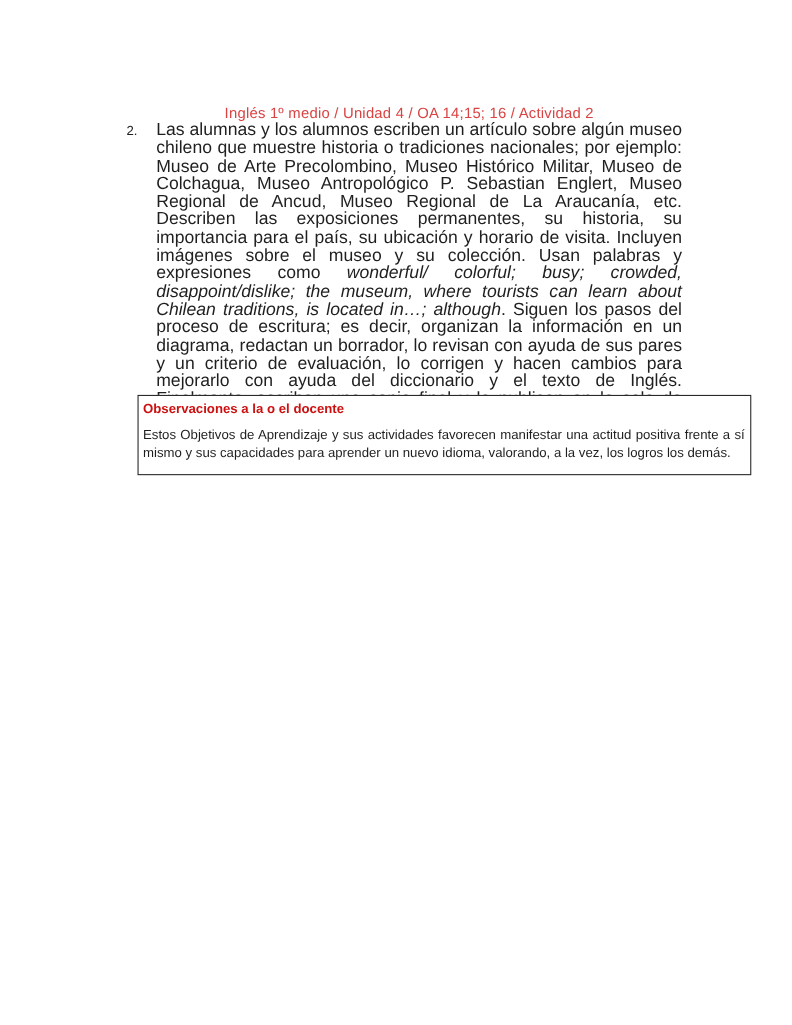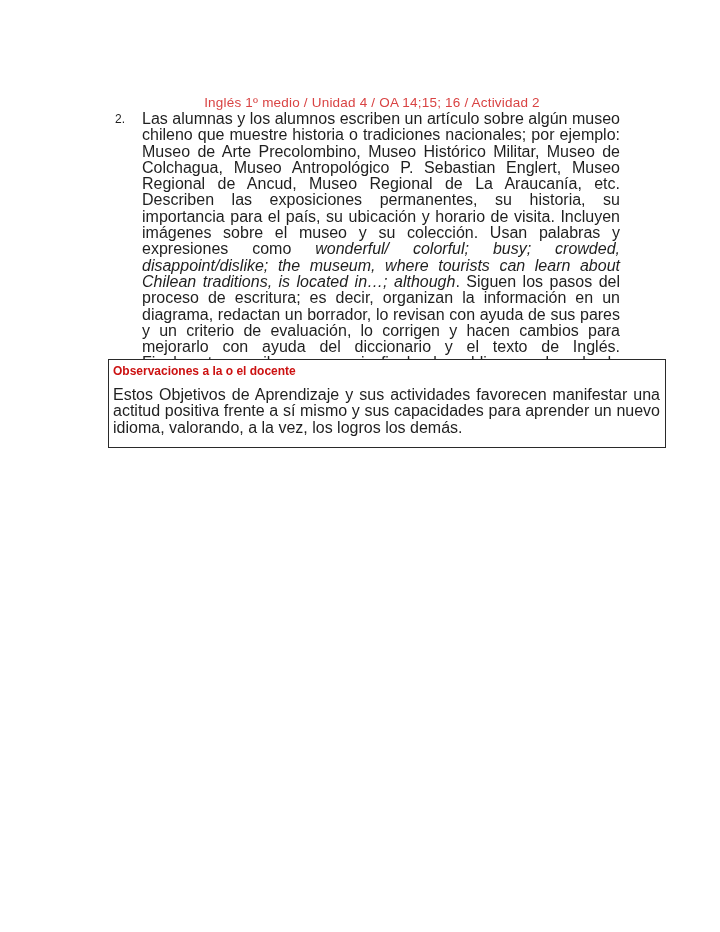--- a/index.html
+++ b/index.html
@@ -54,37 +54,37 @@
     text-align: justify;
     font-size: 16px;
     line-height: 16.3px;
   }
   .activity-paragraph em {
     font-style: italic;
   }
   .note-box {
     position: absolute;
     top: 359px;
-    left: 108px;
+    left: 125px;
     width: 558px;
     border: 1px solid var(--box_border);
     background: var(--page_bg);
     padding: 4px 5px 11px 4px;
   }
   .note-header {
     color: var(--note_header_red);
     font-weight: bold;
     font-size: 12px;
     line-height: 14px;
     margin: 0 0 9px 0;
   }
   .note-body {
     margin: 0;
     text-align: justify;
-    font-size: 16px;
+    font-size: 12px;
     line-height: 16.3px;
   }
 </style>
 </head>
 <body>
 
 <div class="page">
 
   <h1 class="doc-title">Inglés 1º medio / Unidad 4 / OA 14;15; 16 / Actividad 2</h1>
 

